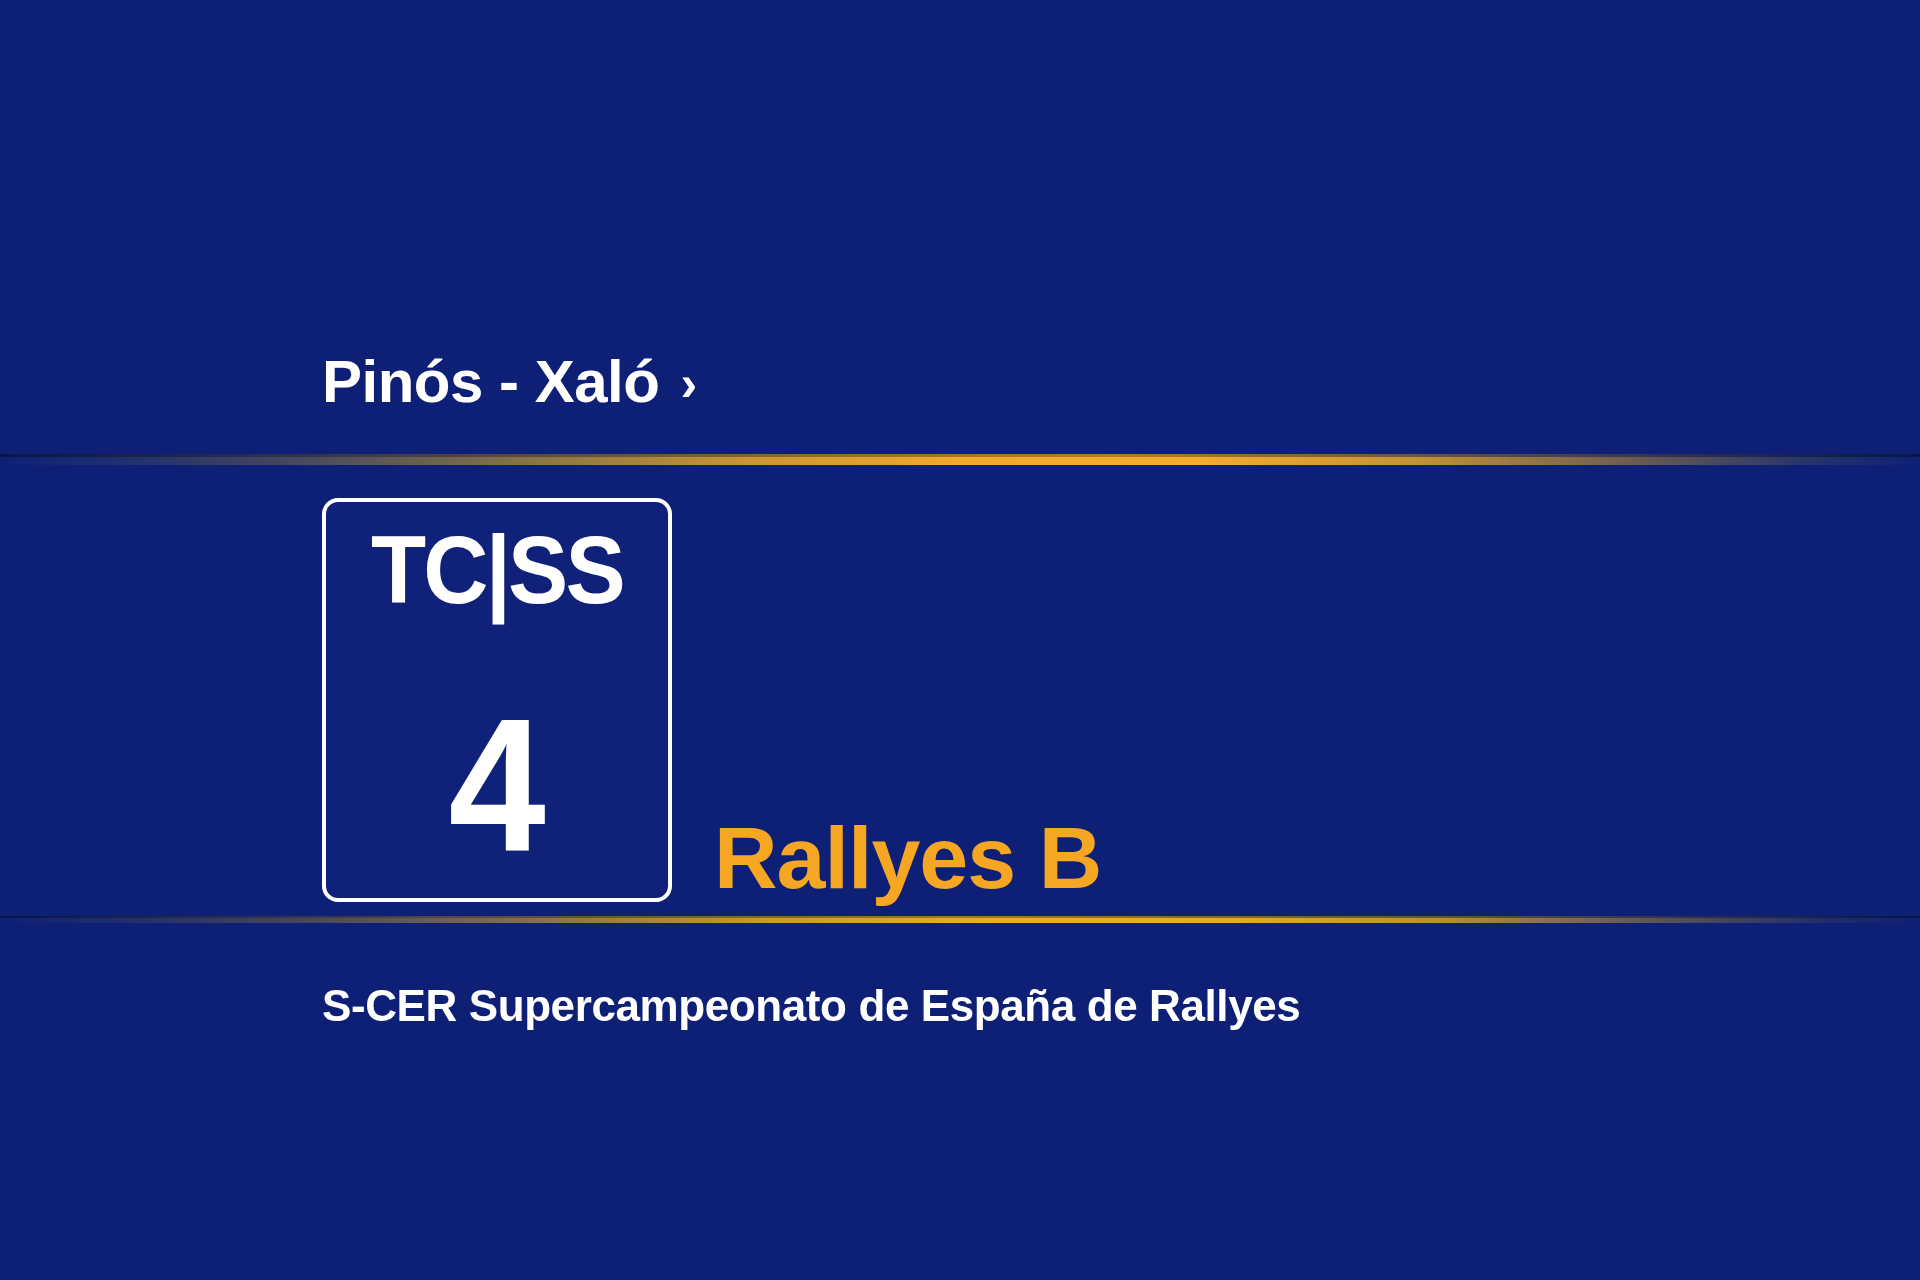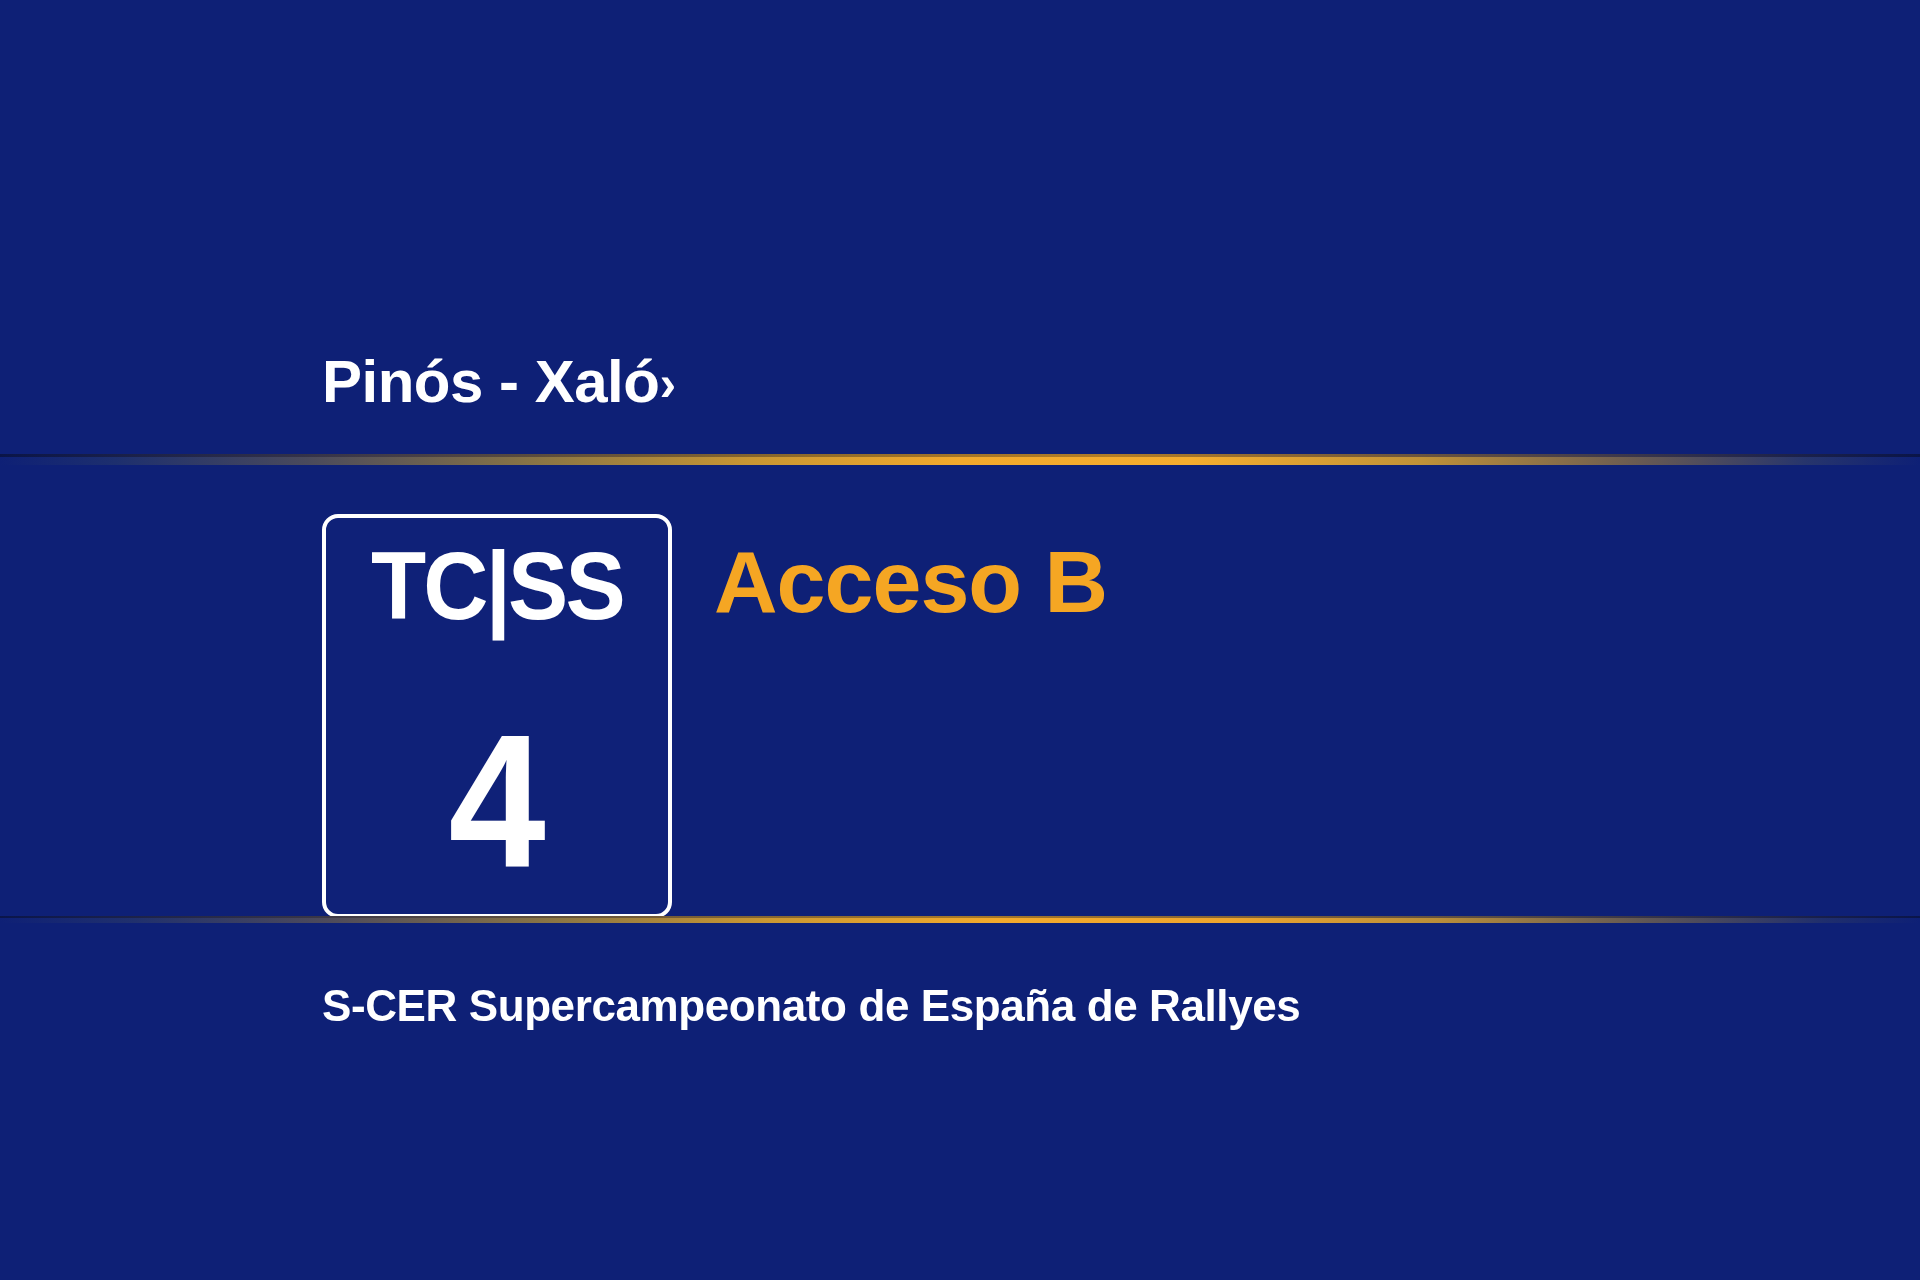--- a/index.html
+++ b/index.html
@@ -21,21 +21,21 @@
     background: #0e2076;
   }
 
   
   .breadcrumb {
     position: absolute;
     left: 322px;
     top: 352px;
     display: flex;
     align-items: baseline;
-    gap: 0;
+    gap: 21px;
     white-space: nowrap;
   }
   .breadcrumb-text {
     color: #ffffff;
     font-size: 60px;
     font-weight: 700;
     letter-spacing: -0.5px;
     line-height: 1;
     font-family: "Liberation Sans", sans-serif;
   }
@@ -111,23 +111,23 @@
         rgba(70,62,65,0.8) 22%,
         rgba(135,98,38,0.7) 50%,
         rgba(70,62,70,0.8) 78%,
         rgba(10,20,70,0.9) 100%);
   }
 
   
   .main-row {
     position: absolute;
     left: 322px;
-    top: 514px;
+    top: 498px;
     display: flex;
-    align-items: flex-start;
+    align-items: flex-end;
   }
 
   .stage-badge {
     position: relative;
     width: 350px;
     height: 404px;
     border: 4px solid #ffffff;
     border-radius: 16px;
     background: #0f2178;
     box-sizing: border-box;
@@ -195,21 +195,21 @@
 
   <div class="rule rule-top"></div>
 
   <div class="main-row">
 
     <div class="stage-badge">
       <div class="badge-type">TC|SS</div>
       <div class="badge-number">4</div>
     </div>
 
-    <div class="access-title">Acceso B</div>
+    <div class="access-title">Rallyes B</div>
 
   </div>
 
   <div class="rule rule-bottom"></div>
 
   <div class="caption">S-CER Supercampeonato de España de Rallyes</div>
 
 </div>
 
 </body></html>

